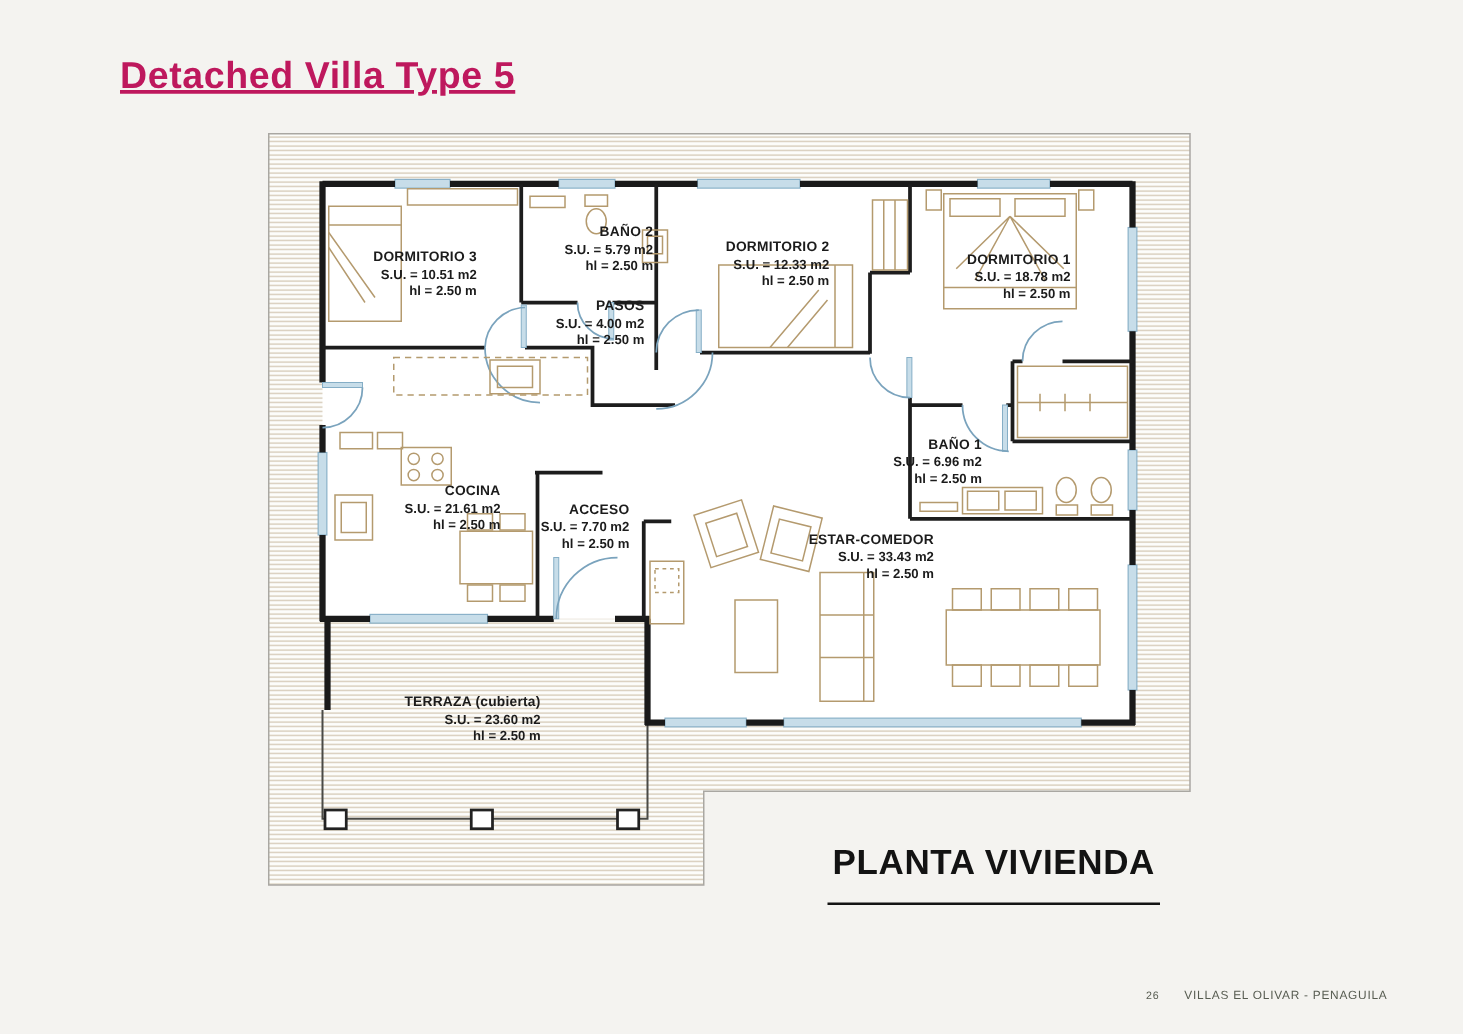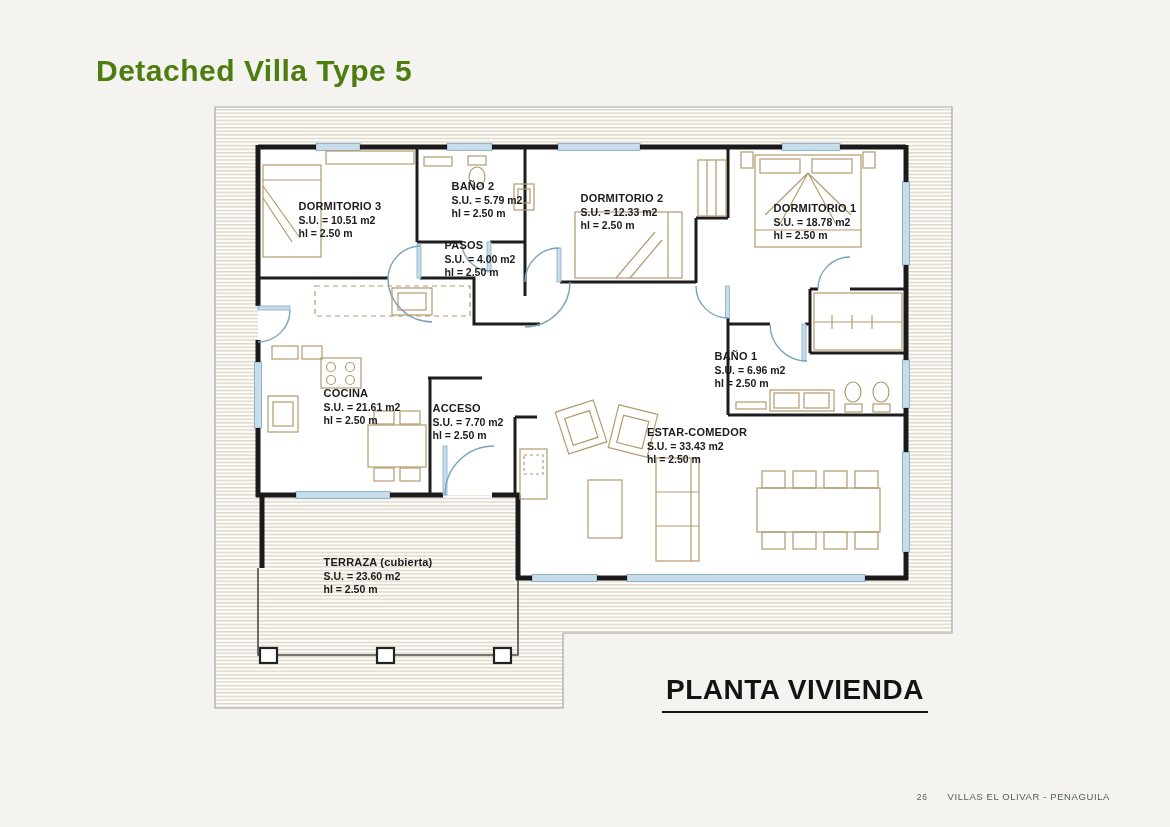--- a/index.html
+++ b/index.html
@@ -2,36 +2,37 @@
 <html><head>
 <meta charset="utf-8">
 <style>
   html,body{margin:0;padding:0;}
   body{
     width:1170px;height:827px;position:relative;overflow:hidden;
     background:#f4f3f0;
     font-family:"Liberation Sans", sans-serif;
   }
   .page-title{
-    position:absolute;left:96px;top:54px;
+    position:absolute;left:96px;top:44px;
     font-size:30px;font-weight:bold;letter-spacing:.5px;
-    color:#4d7c0f;
+    color:#be185d;
+    text-decoration:underline;
   }
   .plan-svg{position:absolute;left:0;top:0;}
   .room-label{
     position:absolute;transform:translateX(-50%);
-    text-align:left;white-space:nowrap;
+    text-align:right;white-space:nowrap;
     color:#1b1b1b;line-height:13.5px;
   }
   .room-label .rn{font-size:11px;font-weight:bold;letter-spacing:.2px;}
   .room-label .rs{font-size:10.5px;font-weight:bold;}
   .plan-title{
     position:absolute;left:662px;top:674px;
     font-size:28px;font-weight:bold;letter-spacing:.5px;color:#131313;
-    border-bottom:2.5px solid #131313;padding:0 4px 5px 4px;
+    border-bottom:2.5px solid #131313;padding:0 4px 16px 4px;
   }
   .footer-note{
     position:absolute;right:60px;top:791px;
     font-size:9.5px;color:#575c51;letter-spacing:.6px;
     display:flex;gap:20px;align-items:baseline;
   }
   .footer-note .pn{font-size:8.5px;}
 </style>
 </head>
 <body>

